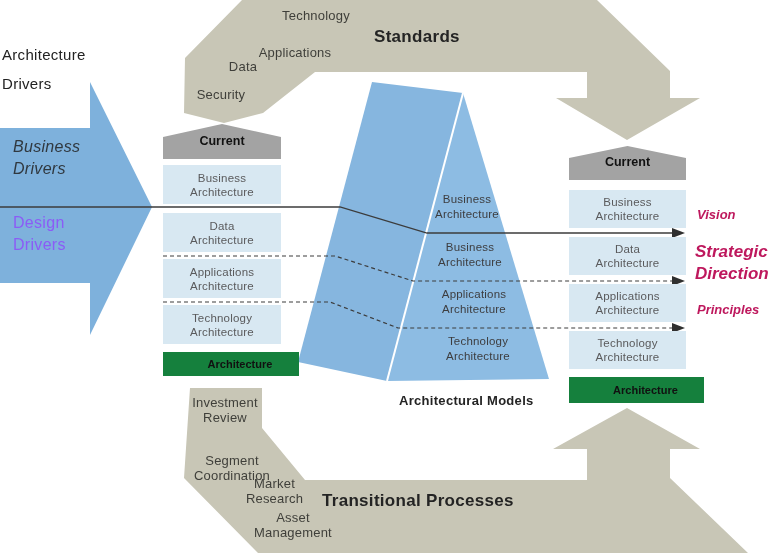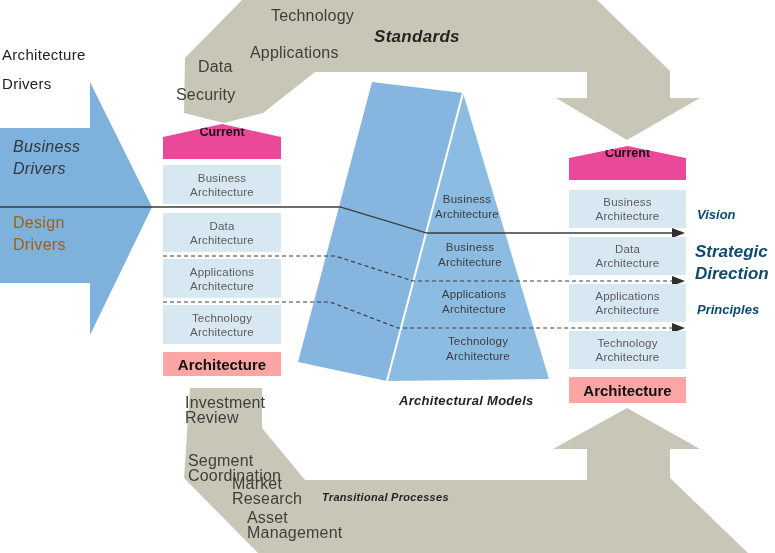--- a/index.html
+++ b/index.html
@@ -2,38 +2,38 @@
 <html><head>
 <meta charset="utf-8">
 <style>
   html,body{margin:0;padding:0;background:#fff;}
   .canvas{
     position:relative;width:775px;height:553px;background:#ffffff;overflow:hidden;
     font-family:"Liberation Sans", sans-serif;
   }
   .canvas svg{position:absolute;left:0;top:0;}
   .abs{position:absolute;}
-  .txt{color:#3f3f3a;font-size:16px;line-height:14.5px;letter-spacing:.2px;}
+  .txt{color:#3f3f3a;font-size:13px;line-height:14.5px;letter-spacing:.2px;text-align:center;}
   .big{color:#222;font-size:15px;line-height:29px;letter-spacing:.3px;}
-  .bold-label{color:#242424;font-weight:bold;font-style:italic;}
-  .ital{font-style:italic;font-weight:bold;color:#0c4a6e;}
+  .bold-label{color:#242424;font-weight:bold;}
+  .ital{font-style:italic;font-weight:bold;color:#be185d;}
   
   .col-header{
-    background:#ec4899;color:#111;font-weight:bold;font-size:12.5px;text-align:left;
+    background:#a3a3a3;color:#111;font-weight:bold;font-size:12.5px;text-align:left;
     clip-path:polygon(50% 0,100% 37%,100% 100%,0 100%,0 37%);
-    display:flex;align-items:flex-end;justify-content:center;padding-bottom:20px;box-sizing:border-box;
+    display:flex;align-items:flex-end;justify-content:center;padding-bottom:11px;box-sizing:border-box;
   }
   .col-row{
     background:#d8e8f2;color:#5a5a5c;font-size:11.5px;line-height:14px;letter-spacing:.2px;
     display:flex;align-items:center;justify-content:center;text-align:center;
   }
   .col-row span{display:inline-block;width:80px;}
   .col-footer{
-    background:#fca5a5;color:#111;font-weight:bold;font-size:15px;
-    display:flex;align-items:center;justify-content:center;text-align:center;
+    background:#15803d;color:#111;font-weight:bold;font-size:11px;
+    display:flex;align-items:center;justify-content:center;text-align:center;padding-left:18px;
   }
   .model-label{color:#3d3d3f;font-size:11.5px;line-height:14.5px;letter-spacing:.2px;text-align:center;}
   .model-label span{display:inline-block;width:84px;}
 </style>
 </head>
 <body>
 
 <div class="canvas">
 
   <svg width="775" height="553" viewBox="0 0 775 553">
@@ -52,21 +52,21 @@
     <polygon points="672,228 685,233 672,238" fill="#2f2f2f"></polygon>
     <polyline points="163,256 335,256 413,281 673,281" fill="none" stroke="#3c3c3c" stroke-width="1.2" stroke-dasharray="4 3"></polyline>
     <polygon points="672,276 685,281 672,286" fill="#2f2f2f"></polygon>
     <polyline points="163,302 330,302 398,328 673,328" fill="none" stroke="#3c3c3c" stroke-width="1.2" stroke-dasharray="4 3"></polyline>
     <polygon points="672,323 685,328 672,333" fill="#2f2f2f"></polygon>
   </svg>
 
   <div class="abs big" style="left:2px;top:40px;width:125px;">Architecture Drivers</div>
 
   <div class="abs" style="left:13px;top:136px;width:95px;font-size:16px;line-height:22px;color:#30383f;letter-spacing:.3px;font-style:italic;">Business Drivers</div>
-  <div class="abs" style="left:13px;top:212px;width:95px;font-size:16px;line-height:22px;color:#a16207;letter-spacing:.3px;">Design Drivers</div>
+  <div class="abs" style="left:13px;top:212px;width:95px;font-size:16px;line-height:22px;color:#8b5cf6;letter-spacing:.3px;">Design Drivers</div>
 
   <div class="abs txt" style="left:271px;top:9px;width:90px;">Technology</div>
   <div class="abs txt" style="left:250px;top:46px;width:90px;">Applications</div>
   <div class="abs txt" style="left:198px;top:60px;width:90px;">Data</div>
   <div class="abs txt" style="left:176px;top:88px;width:90px;">Security</div>
   <div class="abs bold-label" style="left:374px;top:27px;font-size:17px;letter-spacing:.3px;">Standards</div>
 
   <div class="abs col-header" style="left:163px;top:124px;width:118px;height:35px;">Current</div>
   <div class="abs col-row" style="left:163px;top:165px;width:118px;height:39px;">
     <span>Business Architecture</span>
@@ -108,15 +108,15 @@
   <div class="abs bold-label" style="left:399px;top:393px;font-size:13px;letter-spacing:.3px;">Architectural Models</div>
 
   <div class="abs ital" style="left:697px;top:207px;font-size:13px;">Vision</div>
   <div class="abs ital" style="left:695px;top:241px;width:90px;font-size:17px;line-height:22px;">Strategic Direction</div>
   <div class="abs ital" style="left:697px;top:302px;font-size:13px;">Principles</div>
 
   <div class="abs txt" style="left:185px;top:396px;width:80px;">Investment Review</div>
   <div class="abs txt" style="left:188px;top:440px;width:88px;margin-top:14px;">Segment Coordination</div>
   <div class="abs txt" style="left:232px;top:477px;width:85px;">Market Research</div>
   <div class="abs txt" style="left:247px;top:511px;width:92px;">Asset Management</div>
-  <div class="abs bold-label" style="left:322px;top:491px;font-size:11px;letter-spacing:.3px;">Transitional Processes</div>
+  <div class="abs bold-label" style="left:322px;top:491px;font-size:17px;letter-spacing:.3px;">Transitional Processes</div>
 
 </div>
 
 </body></html>

